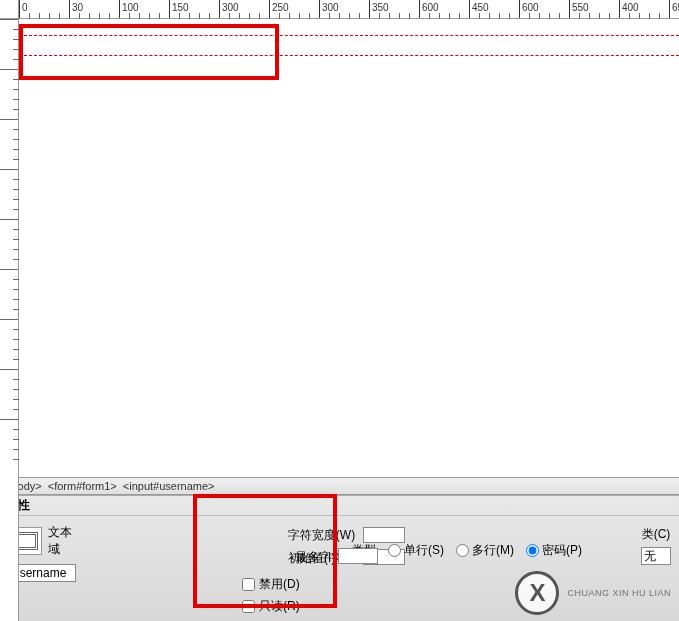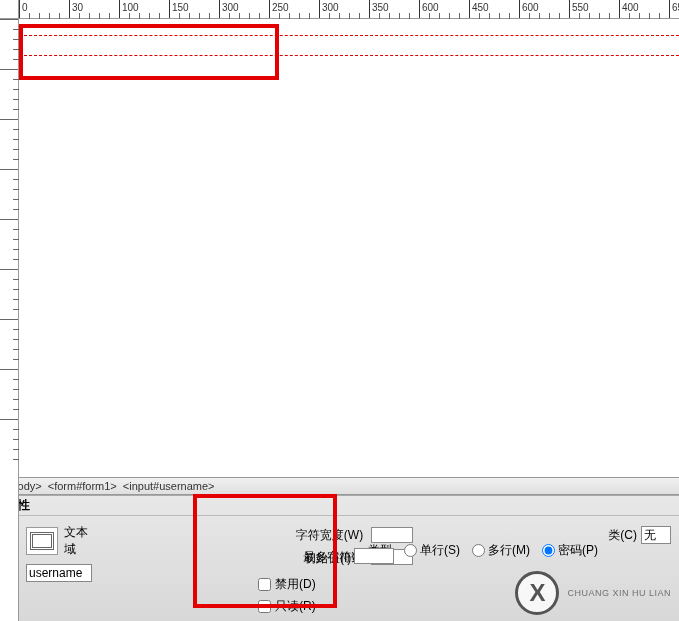--- a/index.html
+++ b/index.html
@@ -38,35 +38,35 @@
 .highlight-1 { position: absolute; top: 24px; left: 19px; width: 260px; height: 56px; border: 4px solid #e40000; z-index: 5; pointer-events: none; }
 .highlight-2 { position: absolute; top: 494px; left: 193px; width: 144px; height: 114px; border: 4px solid #e40000; z-index: 5; pointer-events: none; }
 
 
 .tag-bar { position: absolute; top: 477px; left: 0; right: 0; height: 18px; background: linear-gradient(#f0f0f0,#e0e0e0); border-top: 1px solid #999; border-bottom: 1px solid #999; display: flex; align-items: center; padding-left: 2px; }
 .tag-bar .crumb { font-size: 11px; color: #333; padding: 0 2px; border: 1px solid transparent; }
 
 
 .prop-panel { position: absolute; top: 495px; left: 0; right: 0; bottom: 0; background: linear-gradient(#e8e8e8,#d8d8d8); border-top: 1px solid #aaa; }
 .prop-header { height: 20px; border-bottom: 1px solid #bbb; display: flex; align-items: center; padding: 0 6px; font-weight: bold; }
-.prop-body { position: relative; padding: 8px 10px; display: grid; grid-template-columns: 70px auto; column-gap: 10px; margin-left: 16px; }
+.prop-body { position: relative; padding: 8px 10px; display: grid; grid-template-columns: 70px auto; column-gap: 10px; }
 
 .prop-icon-wrap { display: flex; flex-direction: column; align-items: flex-start; gap: 6px; }
 .prop-icon { width: 36px; height: 28px; background: #fff; border: 1px solid #999; position: relative; display:flex; align-items:center; justify-content:center;}
 .prop-icon::after { content: ""; width: 18px; height: 12px; background: #fff; border: 3px double #666; }
 .id-input { width: 66px; height: 18px; border: 1px solid #888; background: #fff; padding: 0 2px; }
 
 .prop-fields { display: grid; grid-template-columns: auto 48px auto 48px; grid-auto-rows: 22px; column-gap: 6px; align-items: center; }
 .plabel { text-align: right; padding-right: 2px; white-space: nowrap; }
 .pin { width: 42px; height: 16px; border: 1px solid #888; background: #fff; padding: 0 2px; }
 
 .type-row { position: absolute; top: 26px; left: 352px; display: flex; align-items: flex-start; gap: 12px; }
 .type-row label { display: flex; align-items: center; gap: 3px; }
 
-.class-row { position: absolute; top: 10px; right: 8px; display: flex; align-items: center; gap: 4px; }
+.class-row { position: absolute; top: 10px; right: 8px; display: flex; align-items: center; gap: 4px; flex-direction: column; }
 .class-sel { width: 30px; height: 18px; border: 1px solid #888; background: #fff; }
 
 .initval-label { position: absolute; top: 34px; left: 288px; }
 .initval-input { position: absolute; top: 32px; left: 338px; width: 40px; height: 16px; border: 1px solid #888; background: #fff; }
 
 .checkrow { position: absolute; left: 242px; display: flex; align-items: center; gap: 4px; }
 .checkrow.c1 { top: 60px; }
 .checkrow.c2 { top: 82px; }
 .checkrow input { width: 13px; height: 13px; }
 

